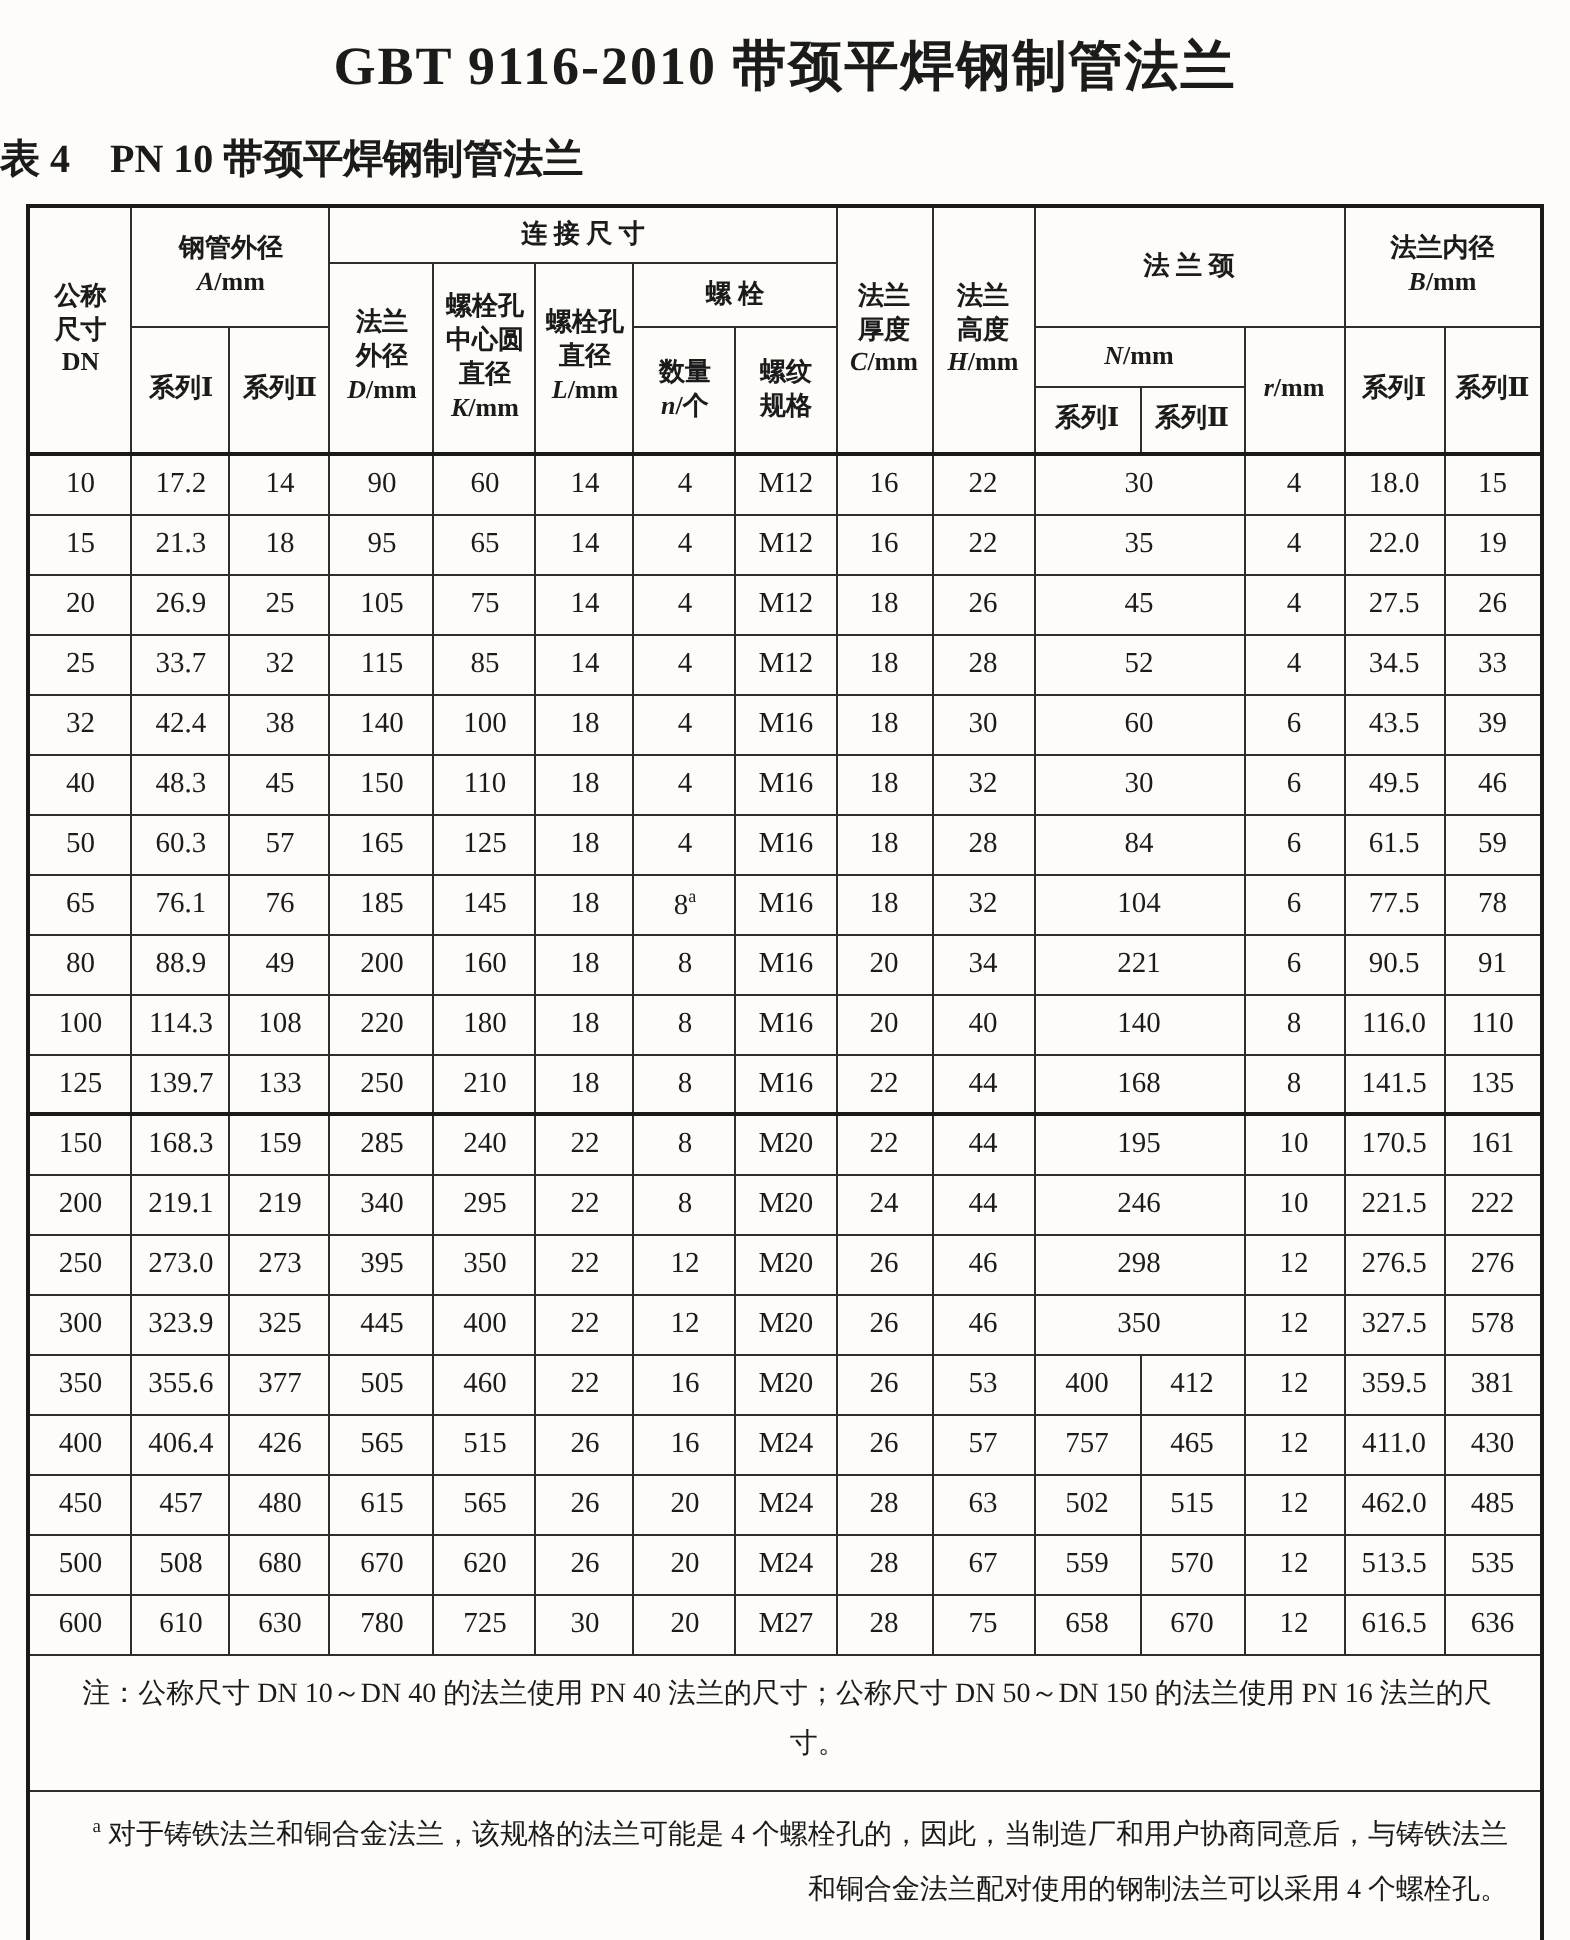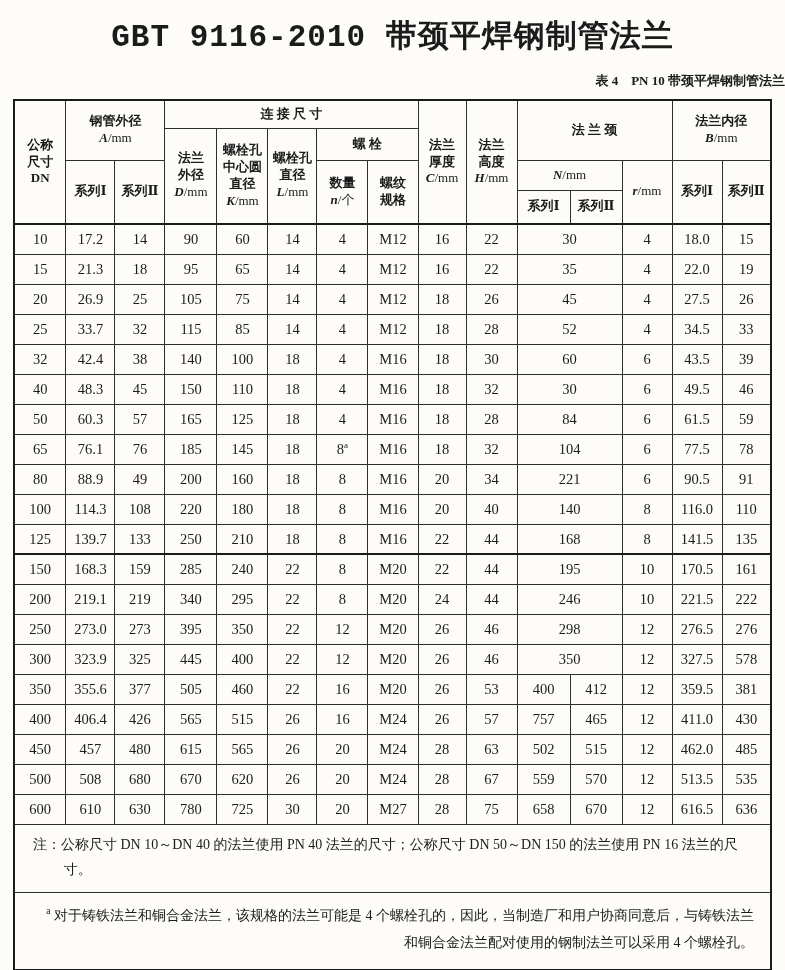--- a/index.html
+++ b/index.html
@@ -13,54 +13,54 @@
   body{
     width:785px;height:970px;
     background:var(--paper);
     color:var(--ink);
     font-family:"Liberation Serif","DejaVu Serif",serif;
   }
   .page{width:785px;height:970px;overflow:hidden;}
   .doc-title{
     margin:0;padding-top:15px;
     text-align:center;
-    font-family:Liberation Mono, monospace;
-    font-weight:bold;font-size:31px;letter-spacing:1px;
+    font-family:Liberation Serif, serif;
+    font-weight:bold;font-size:27px;letter-spacing:1px;
   }
   .table-caption{
-    text-align:right;font-weight:bold;font-size:13px;
+    text-align:left;font-weight:bold;font-size:20px;
     margin:15px 0 9px 0;
   }
   table{
     border-collapse:collapse;table-layout:fixed;
     width:757px;margin:0 auto;
     border:2px solid var(--frame);
   }
   th,td{
     border:1px solid var(--line);
     text-align:center;vertical-align:middle;
     padding:0;overflow:hidden;
   }
   thead{border-bottom:2px solid var(--frame);}
   thead th{font-size:13px;font-weight:bold;line-height:1.3;}
   tr.hr1 th{height:28px;}
   tr.hr2 th{height:32px;}
   tr.hr3 th{height:30px;}
   tr.hr4 th{height:34px;}
   .pre{white-space:pre-line;display:block;}
   .sym{font-style:italic;font-weight:600;font-family:"Liberation Serif","DejaVu Serif",serif;}
-  .unit{font-weight:400;}
+  .unit{font-weight:700;}
   tbody.data td{height:30px;font-size:14.5px;line-height:1;}
   tbody.data tr.sep td{border-top:2px solid var(--frame);}
   tbody.data sup{font-size:9px;vertical-align:super;}
   .note-cell{
     text-align:left;font-size:14px;line-height:1.85;
     padding:7px 16px 9px 18px;
   }
-  .note-text{padding-left:2.2em;text-indent:-2.2em;}
+  .note-text{padding-left:2.2em;text-indent:-2.2em;text-align:center;}
   .footnote-cell{
     text-align:right;font-size:14px;line-height:1.9;
     padding:9px 16px 13px 26px;
   }
   .footnote-text{padding-left:1.3em;text-indent:-1.3em;}
   .footnote-text sup{font-size:9.5px;}
 </style>
 </head>
 <body>
 

